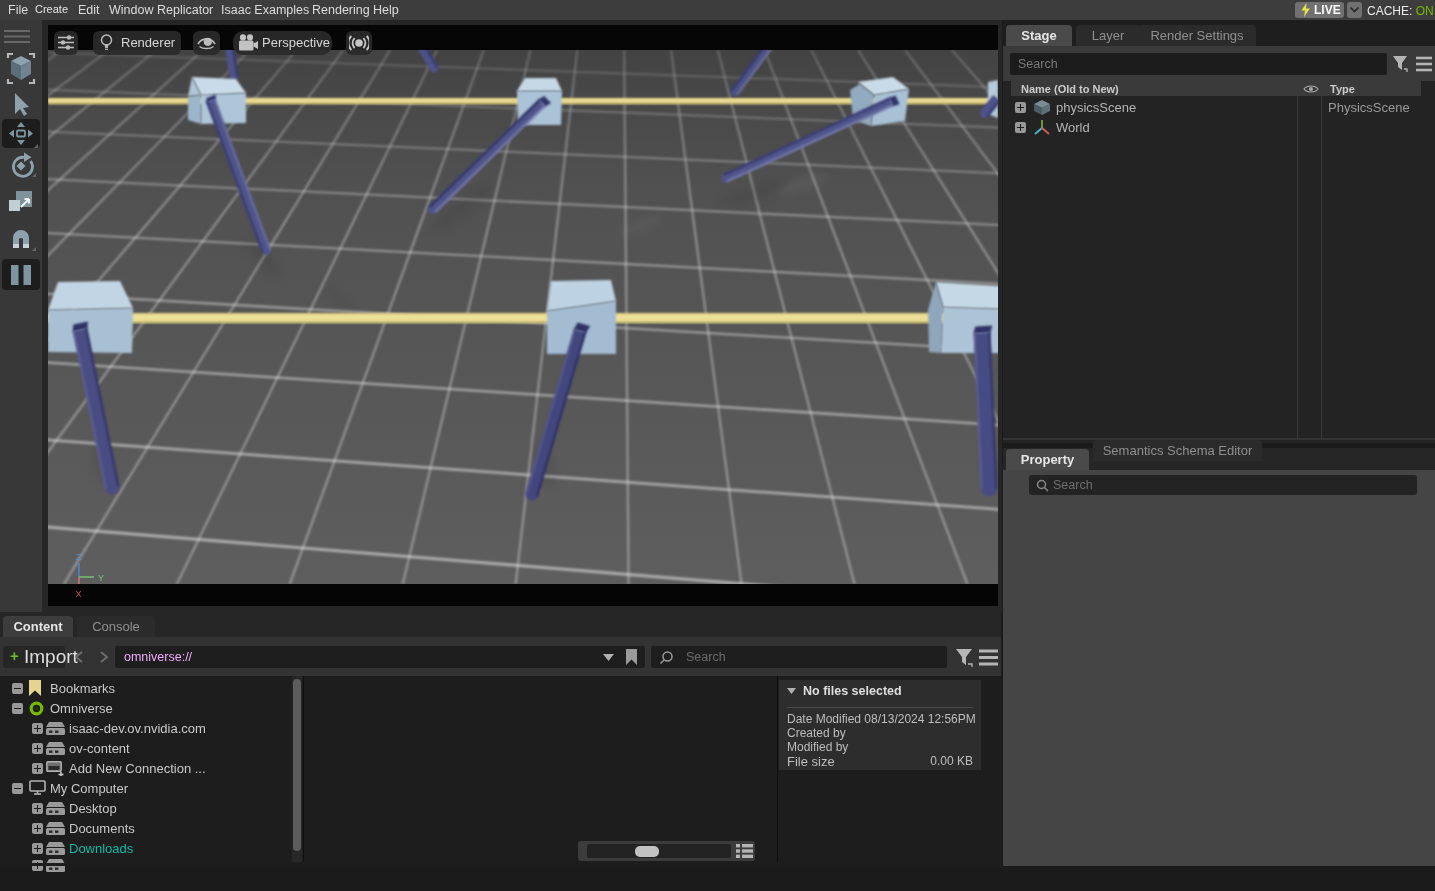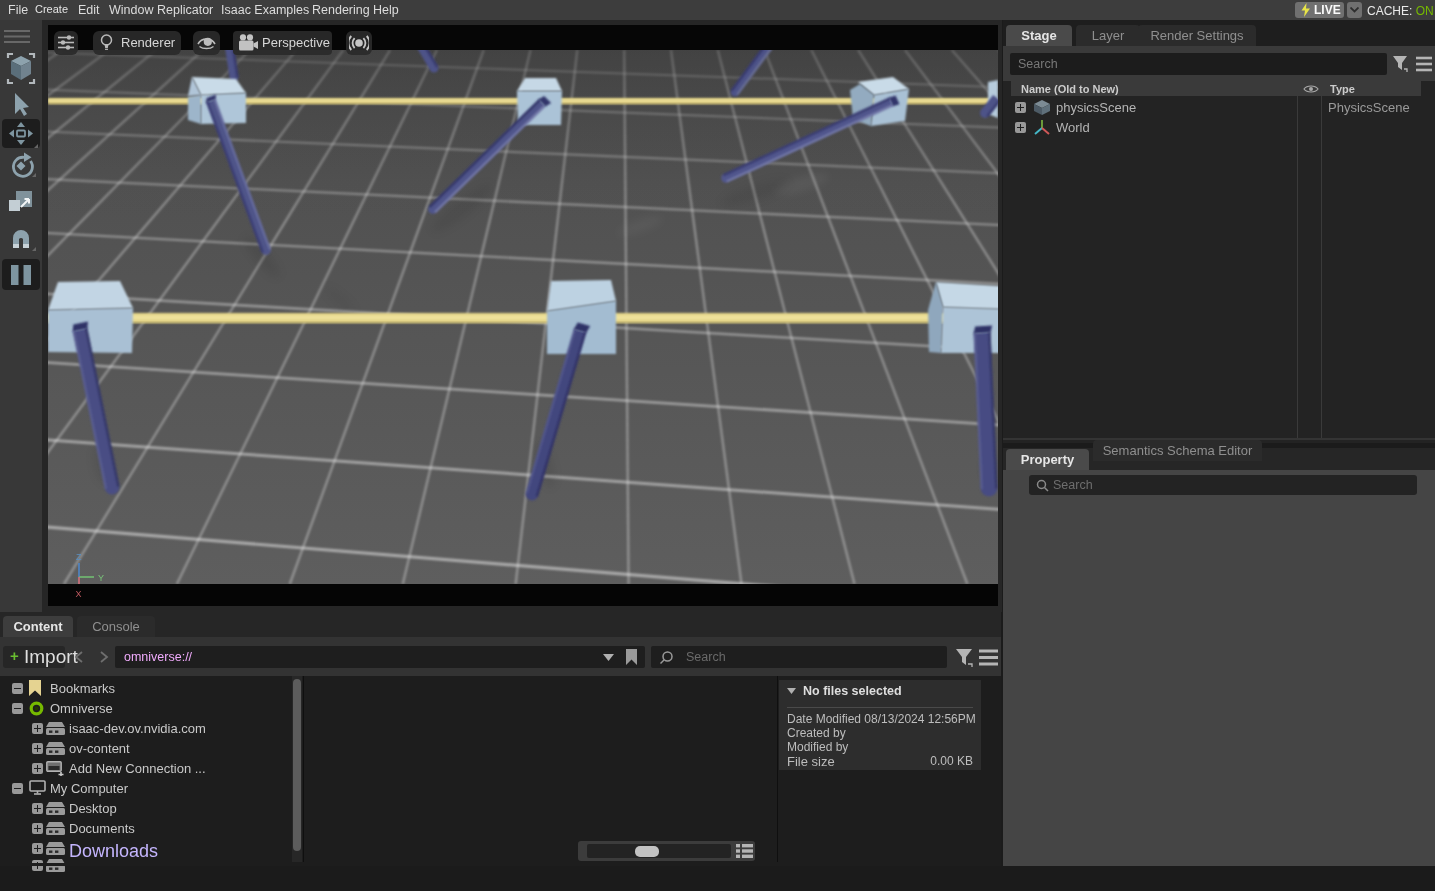--- a/index.html
+++ b/index.html
@@ -285,21 +285,21 @@
   </svg>
   <span class="abs" style="left:28px;top:3.5px;font-size:13px;color:#d6d6d6">Renderer</span>
 </div>
 <div class="abs" style="left:193px;top:31px;width:27px;height:24px;background:rgba(42,42,42,0.92);border-radius:6px">
   <svg class="abs" style="left:4px;top:4px" width="19" height="15" viewBox="0 0 19 15">
     <path d="M1 9 C4.5 2.5 14.5 2.5 18 9" fill="none" stroke="#bcbcbc" stroke-width="1.6"></path>
     <circle cx="10.8" cy="6.8" r="4.1" fill="#bcbcbc"></circle>
     <path d="M2.5 11.5 C6 14.2 13 14.2 16.5 11.5" fill="none" stroke="#bcbcbc" stroke-width="1.4"></path>
   </svg>
 </div>
-<div class="abs" style="left:233px;top:31px;width:99px;height:24px;background:rgba(42,42,42,0.92);border-radius:4px">
+<div class="abs" style="left:233px;top:31px;width:99px;height:24px;background:rgba(42,42,42,0.92);border-radius:10px">
   <svg class="abs" style="left:5px;top:3px" width="21" height="17" viewBox="0 0 21 17">
     <circle cx="5" cy="3.4" r="3.1" fill="#c2c2c2"></circle>
     <circle cx="12" cy="3.4" r="3.1" fill="#c2c2c2"></circle>
     <rect x="1" y="6.5" width="14.5" height="10" rx="1.5" fill="#c2c2c2"></rect>
     <path d="M15.5 9.5 L20 7 L20 15 L15.5 12.5 Z" fill="#c2c2c2"></path>
   </svg>
   <span class="abs" style="left:29px;top:3.5px;font-size:13px;color:#d6d6d6">Perspective</span>
 </div>
 <div class="abs" style="left:346px;top:31px;width:26px;height:24px;background:rgba(42,42,42,0.92);border-radius:6px">
   <svg class="abs" style="left:3px;top:4px" width="20" height="16" viewBox="0 0 20 16">
@@ -473,21 +473,21 @@
       <rect x="9" y="8.5" width="3.4" height="2.4" fill="#2a2a2a"></rect>
     </svg>
 <span class="abs" style="left:69px;top:821px;font-size:13px;color:#c9c9c9">Documents</span>
 <div class="pm plus" style="left:32px;top:843px"></div>
 <svg class="abs" style="left:46px;top:842px" width="19" height="13" viewBox="0 0 19 13">
       <path d="M3 0 h13 l3 5 h-19 Z" fill="#9a9a9a"></path>
       <rect x="0" y="6" width="19" height="7" rx="1.5" fill="#9a9a9a"></rect>
       <rect x="3" y="8.5" width="3.4" height="2.4" fill="#2a2a2a"></rect>
       <rect x="9" y="8.5" width="3.4" height="2.4" fill="#2a2a2a"></rect>
     </svg>
-<span class="abs" style="left:69px;top:841px;font-size:18px;color:#c4b5fd">Downloads</span>
+<span class="abs" style="left:69px;top:841px;font-size:13px;color:#14b8a6">Downloads</span>
 <div class="pm plus" style="left:32px;top:860px"></div>
 <svg class="abs" style="left:46px;top:859px" width="19" height="13" viewBox="0 0 19 13">
       <path d="M3 0 h13 l3 5 h-19 Z" fill="#9a9a9a"></path>
       <rect x="0" y="6" width="19" height="7" rx="1.5" fill="#9a9a9a"></rect>
       <rect x="3" y="8.5" width="3.4" height="2.4" fill="#2a2a2a"></rect>
       <rect x="9" y="8.5" width="3.4" height="2.4" fill="#2a2a2a"></rect>
     </svg>
 <div class="abs" style="left:0;top:863px;width:291px;height:3px;background:#1d1d1d"></div>
 
 <div class="abs" style="left:779px;top:680px;width:202px;height:90px;background:#2d2d2d">

